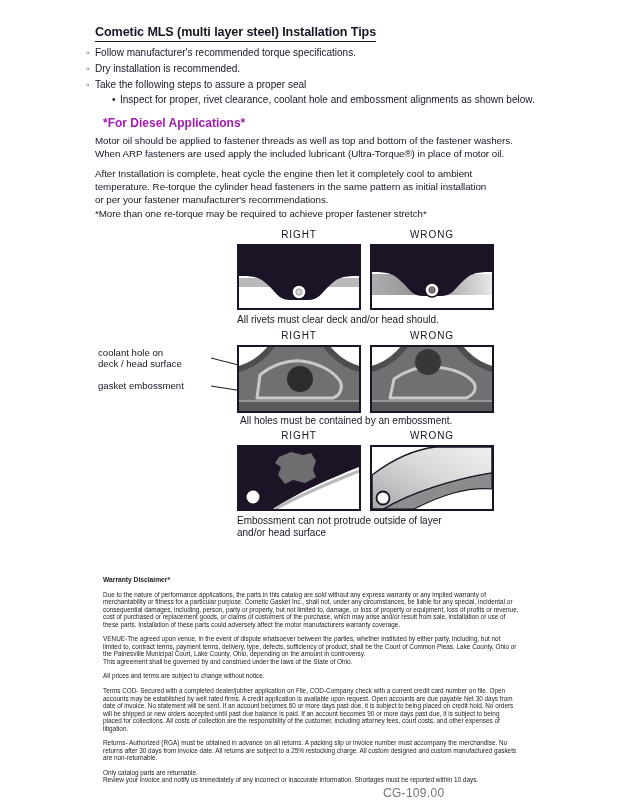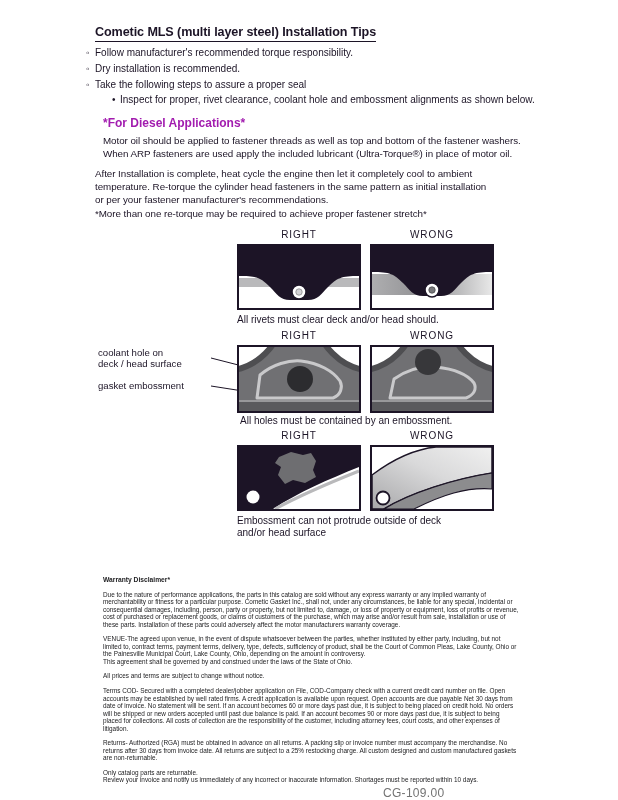--- a/index.html
+++ b/index.html
@@ -15,21 +15,21 @@
   }
   
   .tips{left:86px;top:45px;font-size:10px;line-height:15.8px;color:#1c1426;}
   .tipline{white-space:nowrap;}
   .tipline .bullet{display:inline-block;width:9px;font-size:10px;}
   .subline{margin-left:26px;}
   .subline .bullet{width:8px;}
   
   .diesel-h{left:103px;top:116px;font-size:12px;font-weight:bold;color:#a21caf;}
   .bodytext{font-size:9.8px;line-height:13.2px;letter-spacing:-0.05px;white-space:pre-line;color:#1c1426;}
-  .p1{left:95px;top:134px;margin-left:8px;}
+  .p1{left:95px;top:134px;}
   .p2{left:95px;top:167px;}
   .note{left:95px;top:207px;}
   
   .hdr{width:124px;text-align:center;font-size:10px;letter-spacing:0.9px;color:#1c1426;}
   .cap{font-size:10px;color:#1c1426;white-space:pre-line;line-height:11.5px;}
   .dlabel{width:112px;text-align:left;font-size:9.6px;line-height:11px;white-space:pre-line;color:#1c1426;}
   .dbox{width:124px;}
   .dbox svg{display:block;}
   
   .legal{left:103px;top:576px;width:417px;font-size:6.4px;line-height:7.5px;color:#222224;}
@@ -39,21 +39,21 @@
   .pagenum{left:383px;top:761px;font-size:12px;letter-spacing:0.3px;color:#737373;margin-top:25px;}
 </style>
 </head>
 <body>
 
 <div class="page">
 
   <div class="abs title">Cometic MLS (multi layer steel) Installation Tips</div>
 
   <div class="abs tips">
-    <div class="tipline"><span class="bullet">◦</span><span>Follow manufacturer's recommended torque responsibility.</span></div>
+    <div class="tipline"><span class="bullet">◦</span><span>Follow manufacturer's recommended torque specifications.</span></div>
     <div class="tipline"><span class="bullet">◦</span><span>Dry installation is recommended.</span></div>
     <div class="tipline"><span class="bullet">◦</span><span>Take the following steps to assure a proper seal</span></div>
     <div class="tipline subline"><span class="bullet">•</span><span>Inspect for proper, rivet clearance, coolant hole and embossment alignments as shown below.</span></div>
   </div>
 
   <div class="abs diesel-h">*For Diesel Applications*</div>
   <div class="abs bodytext p1">Motor oil should be applied to fastener threads as well as top and bottom of the fastener washers.
 When ARP fasteners are used apply the included lubricant (Ultra-Torque®) in place of motor oil.</div>
   <div class="abs bodytext p2">After Installation is complete, heat cycle the engine then let it completely cool to ambient
 temperature. Re-torque the cylinder head fasteners in the same pattern as initial installation
@@ -152,21 +152,21 @@
             <stop offset="1" stop-color="#f0f0f0"></stop>
         </linearGradient>
       </defs>
       <rect x="1" y="1" width="122" height="64" fill="#ffffff"></rect>
       <path d="M2,30 C26,12 46,4 66,2 H122 V28 C84,34 40,48 14,64 H2 Z" fill="url(#g-r3w)" stroke="#1c1426" stroke-width="1.5"></path>
       <path d="M122,28 C84,34 40,48 14,64 H44 C72,50 96,42 122,44 Z" fill="#8c8c8e" stroke="#1c1426" stroke-width="1.2"></path>
       <circle cx="13" cy="53" r="6.5" fill="#ffffff" stroke="#1c1426" stroke-width="1.8"></circle>
       <rect x="1" y="1" width="122" height="64" fill="none" stroke="#1c1426" stroke-width="2"></rect>
     </svg>
   </div>
-  <div class="abs cap" style="left:237px;top:515px;width:300px;">Embossment can not protrude outside of deck
+  <div class="abs cap" style="left:237px;top:515px;width:300px;">Embossment can not protrude outside of layer
 and/or head surface</div>
 
   <div class="abs legal">
     <h3>Warranty Disclaimer*</h3>
     <p>Due to the nature of performance applications, the parts in this catalog are sold without any express warranty or any implied warranty of merchantability or fitness for a particular purpose.  Cometic Gasket Inc., shall not, under any circumstances, be liable for any special, incidental or consequential damages, including, person, party or property, but not limited to, damage, or loss of property or equipment, loss of profits or revenue, cost of purchased or replacement goods, or claims of customers of the purchase, which may arise and/or result from sale, installation or use of these parts.  Installation of these parts could adversely affect the motor manufacturers warranty coverage.</p>
     <p>VENUE-The agreed upon venue, in the event of dispute whatsoever between the parties, whether instituted by either party, including, but not limited to, contract terms, payment terms, delivery, type, defects, sufficiency of product, shall be the Court of Common Pleas, Lake County, Ohio or the Painesville Municipal Court, Lake County, Ohio, depending on the amount in controversy.
 This agreement shall be governed by and construed under the laws of the State of Ohio.</p>
     <p>All prices and terms are subject to change without notice.</p>
     <p>Terms COD- Secured with a completed dealer/jobber application on File, COD-Company check with a current credit card number on file.  Open accounts may be established by well rated firms.  A credit application is available upon request.  Open accounts are due payable Net 30 days from date of invoice.  No statement will be sent.  If an account becomes 60 or more days past due, it is subject to being placed on credit hold.  No orders will be shipped or new orders accepted until past due balance is paid.  If an account becomes 90 or more days past due, it is subject to being placed for collections.  All costs of collection are the responsibility of the customer, including attorney fees, court costs, and other expenses of litigation.</p>
     <p>Returns- Authorized (RGA) must be obtained in advance on all returns.  A packing slip or invoice number must accompany the merchandise.  No returns after 30 days from invoice date.  All returns are subject to a 25% restocking charge.  All custom designed and custom manufactured gaskets are non-returnable.</p>

